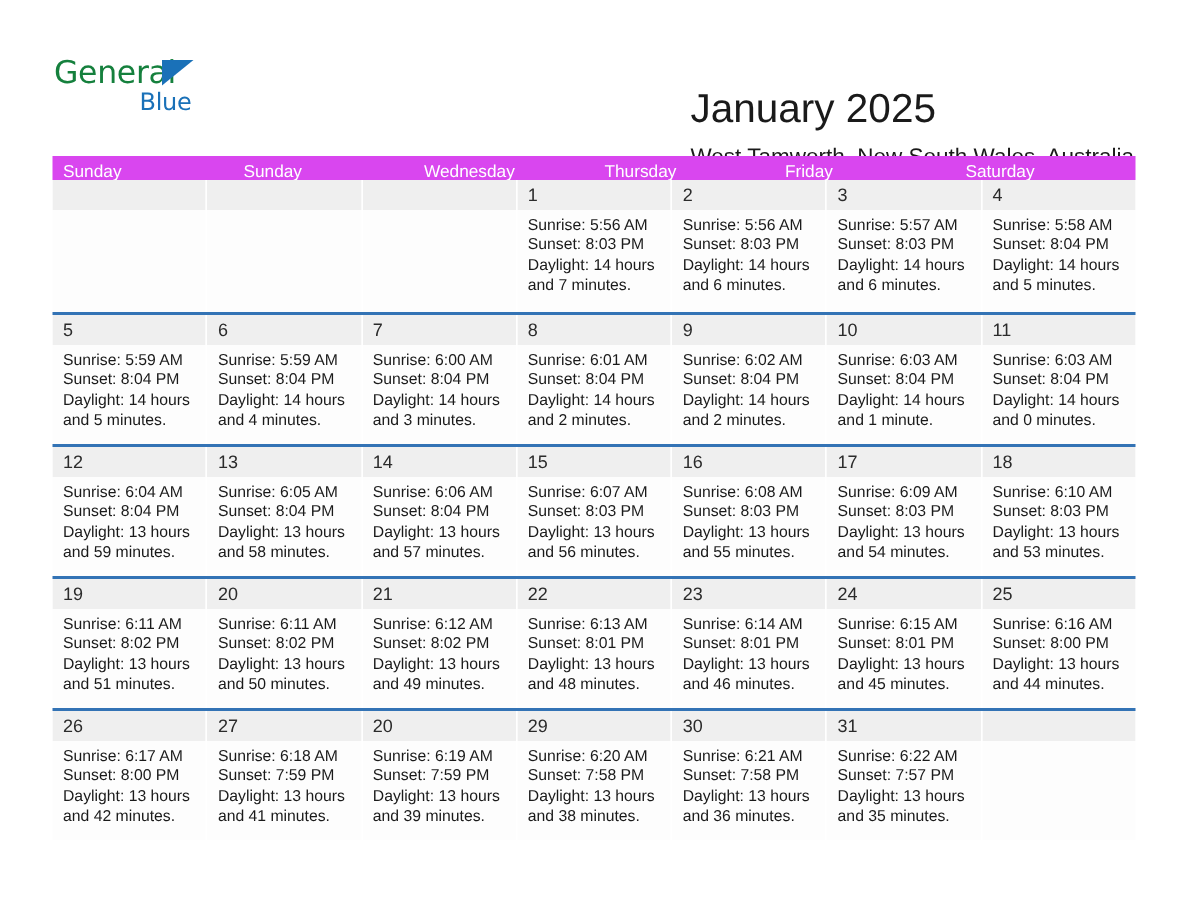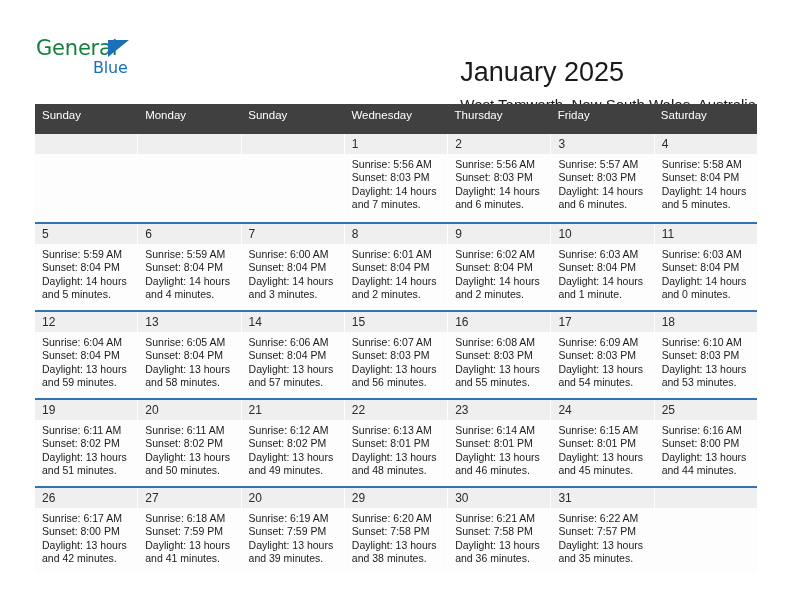--- a/index.html
+++ b/index.html
@@ -88,22 +88,22 @@
 
   
   .calendar {
     position: absolute;
     left: 35px;
     top: 104px;
     width: 722px;
   }
   .dow-row {
     display: flex;
-    background: #404040;
-    height: 30px;
+    background: #d946ef;
+    height: 16px;
   }
   .dow-cell {
     flex: 1 1 0;
     color: #ffffff;
     font-size: 11.5px;
     line-height: 22px;
     padding-left: 7px;
     box-sizing: border-box;
     white-space: nowrap;
   }
@@ -164,21 +164,20 @@
     </div>
     <div class="title-block">
       <div class="cal-title">January 2025</div>
       <div class="cal-subtitle">West Tamworth, New South Wales, Australia</div>
     </div>
   </div>
 
   <div class="calendar">
     <div class="dow-row" id="dow-row">
         <div class="dow-cell">Sunday</div>
-        <div class="dow-cell">Monday</div>
         <div class="dow-cell">Sunday</div>
         <div class="dow-cell">Wednesday</div>
         <div class="dow-cell">Thursday</div>
         <div class="dow-cell">Friday</div>
         <div class="dow-cell">Saturday</div>
       </div>
     <div id="weeks-container">
         <div class="week-row">
           <div class="day-cell empty">
             <div class="daynum-band"><span class="daynum"></span></div>

